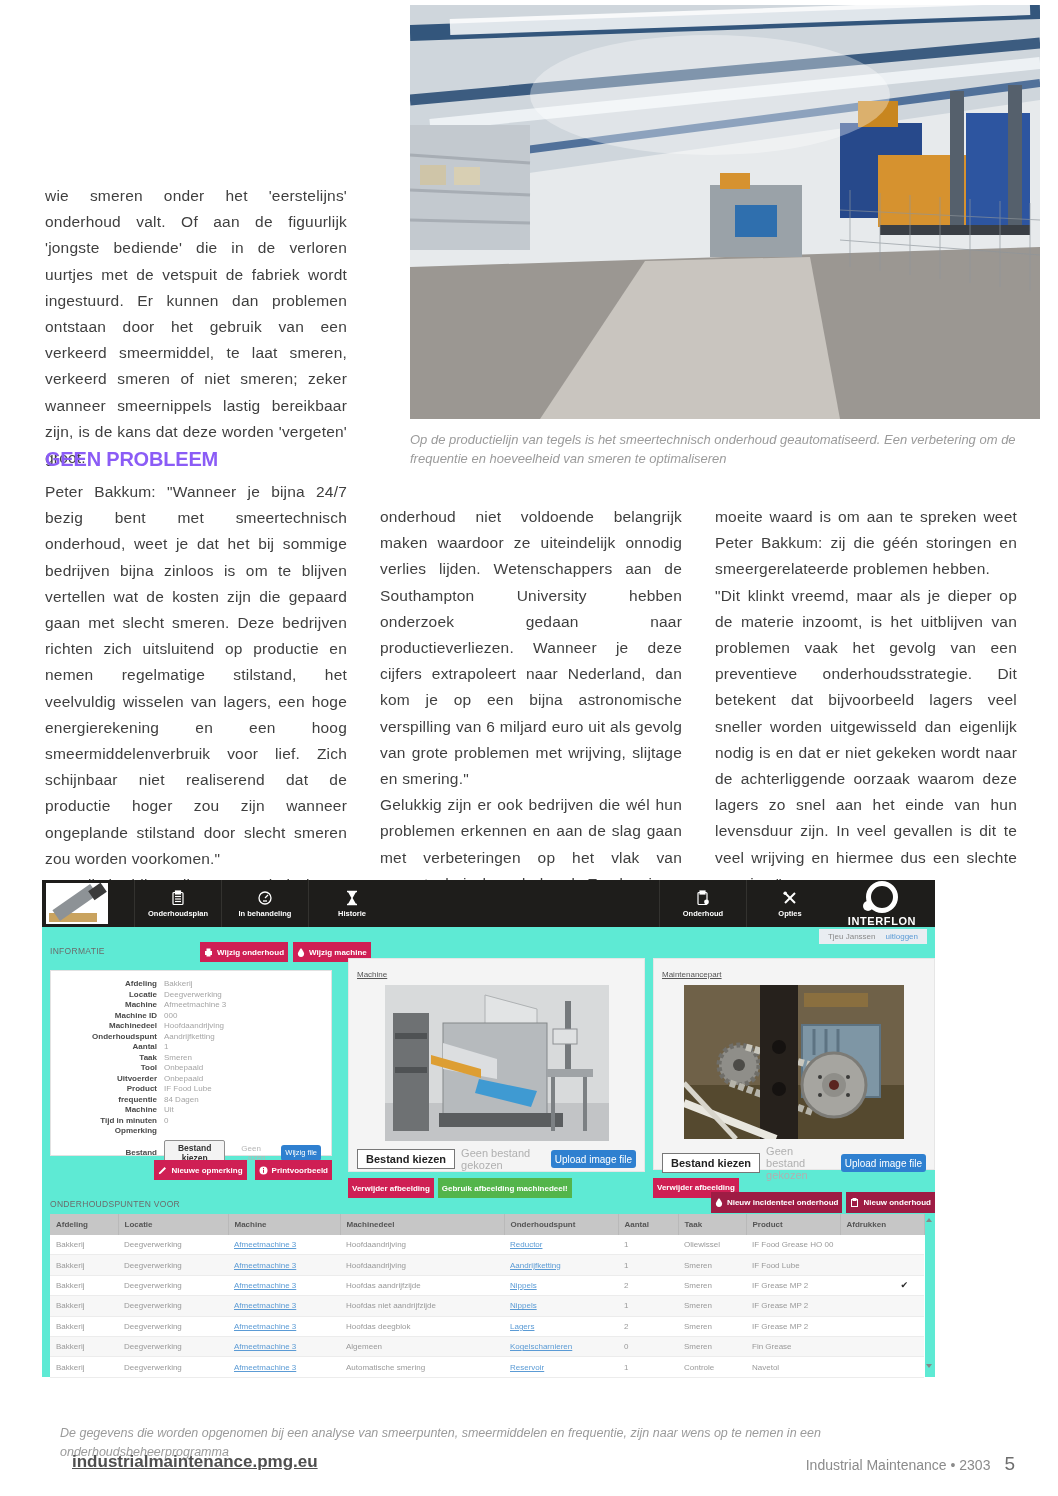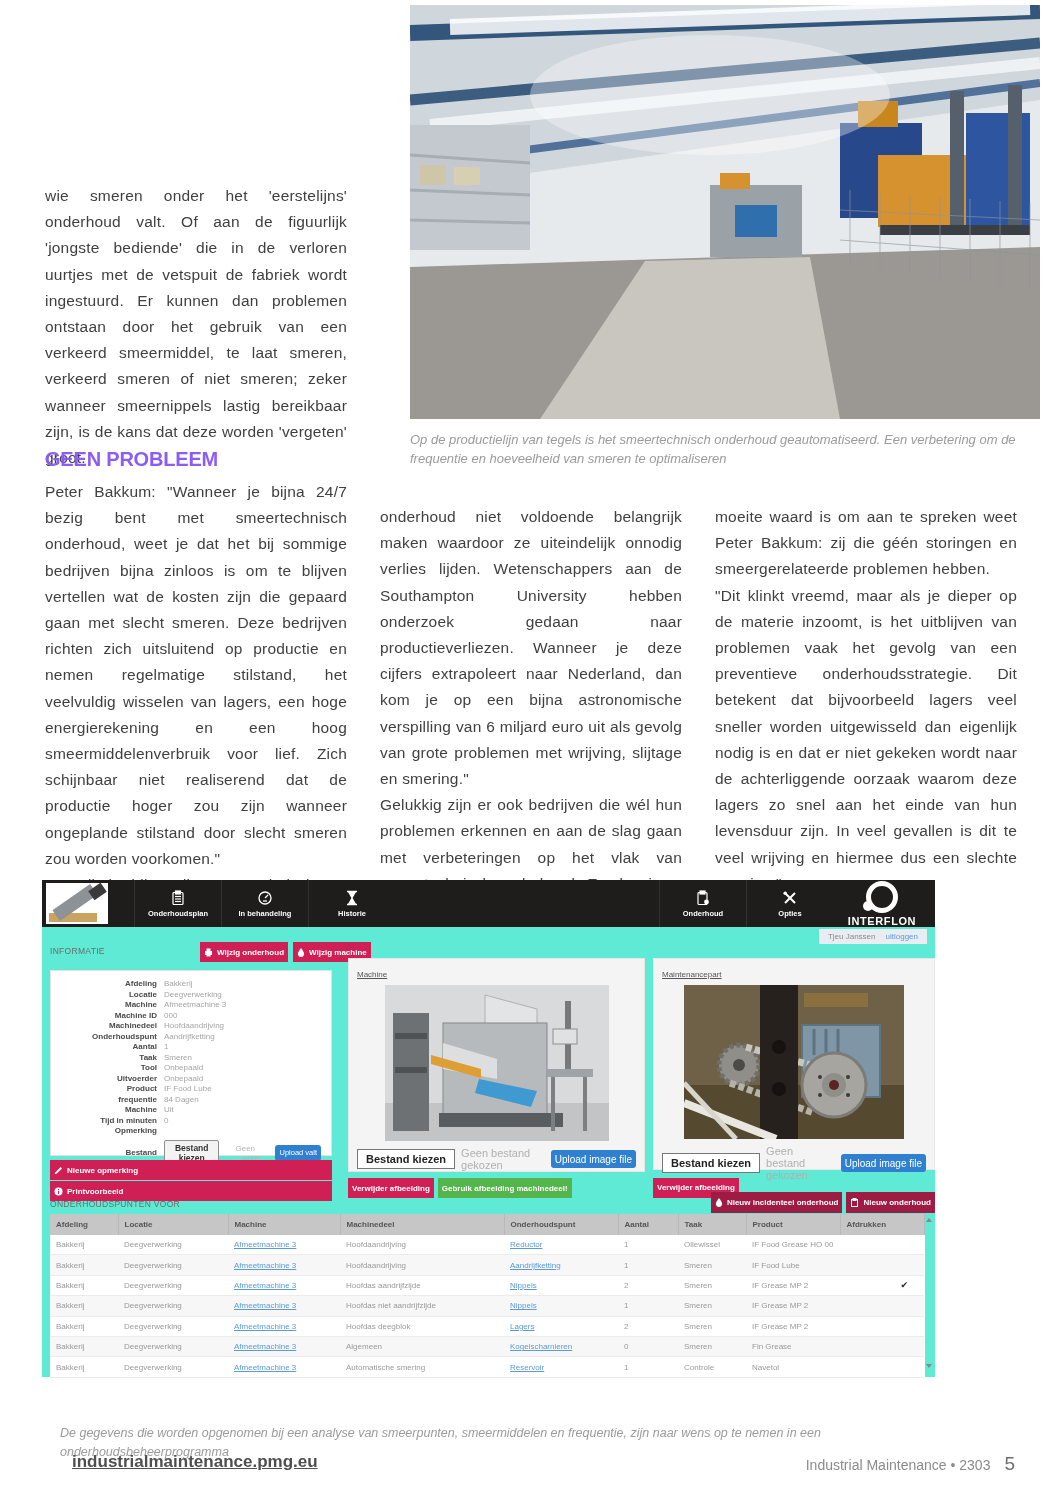--- a/index.html
+++ b/index.html
@@ -50,21 +50,21 @@
   .info-panel{position:absolute;left:8px;top:90px;width:282px;height:186px;background:#fff;
               border:1px solid #e2e2e2;box-sizing:border-box;padding:8px 10px 4px;}
   .irow{display:flex;line-height:10.5px;font-size:8px;}
   .il{width:96px;text-align:right;font-weight:700;color:#4a4a4a;flex:none;padding-right:7px;}
   .iv{color:#a5a5a5;}
   .file-row{display:flex;align-items:center;margin-top:3px;font-size:8px;}
   .choose{border:1px solid #8f8f8f;background:#f3f3f3;font-size:8.5px;font-weight:700;color:#333;
           padding:2px 6px;border-radius:2px;font-family:inherit;cursor:pointer;}
   .nofile{color:#b5b5b5;margin:0 16px;flex:1;font-size:8px;}
   .upload-sm{height:16px;font-size:7.5px;}
-  .info-actions{position:absolute;left:8px;top:280px;width:282px;display:flex;justify-content:flex-end;gap:1px;flex-direction:column;}
+  .info-actions{position:absolute;left:8px;top:280px;width:282px;display:flex;justify-content:flex-end;gap:8px;}
   .panel{position:absolute;background:#f4f4f4;border:1px solid #e6e6e6;box-sizing:border-box;padding:4px 8px;}
   .machine-panel{left:306px;top:78px;width:297px;height:214px;}
   .part-panel{left:611px;top:78px;width:282px;height:212px;}
   .panel-title{font-size:8px;color:#555;text-decoration:underline;cursor:pointer;}
   .panel-photo{display:block;margin:4px auto 6px;}
   .panel-file{display:flex;align-items:center;gap:6px;}
   .choose-lg{border:1px solid #777;background:#fff;font-size:11px;font-weight:700;color:#222;
              padding:3px 8px;font-family:inherit;cursor:pointer;}
   .nofile-lg{color:#b0b0b0;font-size:11px;flex:1;}
   .upload-img{height:18px;font-size:10px;}
@@ -281,21 +281,21 @@
           </div>
           <div class="irow">
             <span class="il">Opmerking</span>
             <span class="iv"></span>
           </div>
         </div>
       <div class="file-row">
         <span class="il">Bestand</span>
         <button class="choose">Bestand kiezen</button>
         <span class="nofile">Geen ...ozen</span>
-        <button class="btn blue upload-sm">Upload valt</button>
+        <button class="btn blue upload-sm">Wijzig file</button>
       </div>
     </div>
     <div class="info-actions">
       <button class="btn crimson">
         <svg width="9" height="9" viewBox="0 0 9 9">
             <path d="M0.8 8.2 L2.6 7.8 L8 2.4 L6.6 1 L1.2 6.4 Z" fill="#fff"></path>
           </svg>
         <span>Nieuwe opmerking</span>
       </button>
       <button class="btn crimson">

